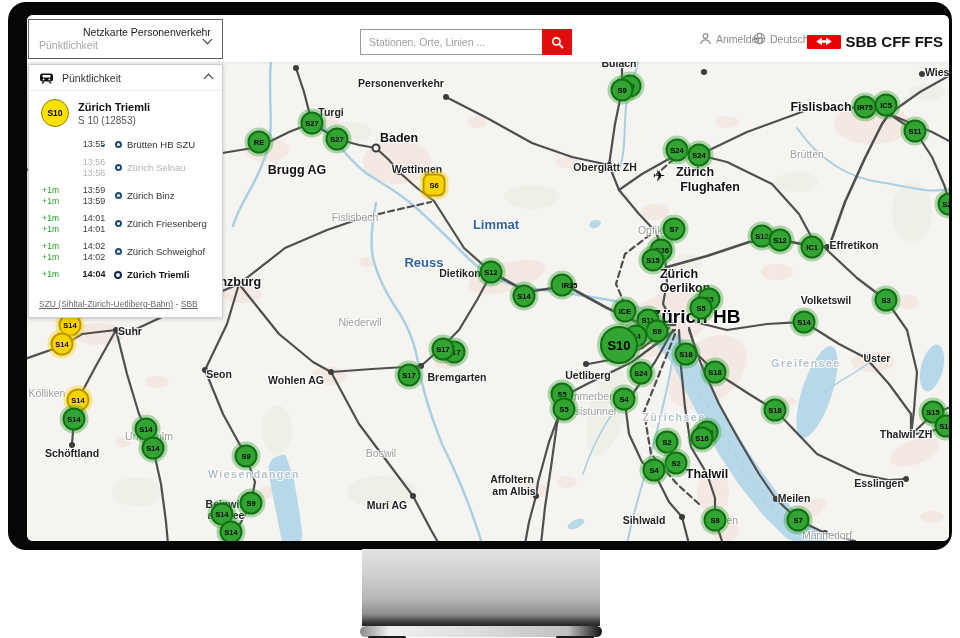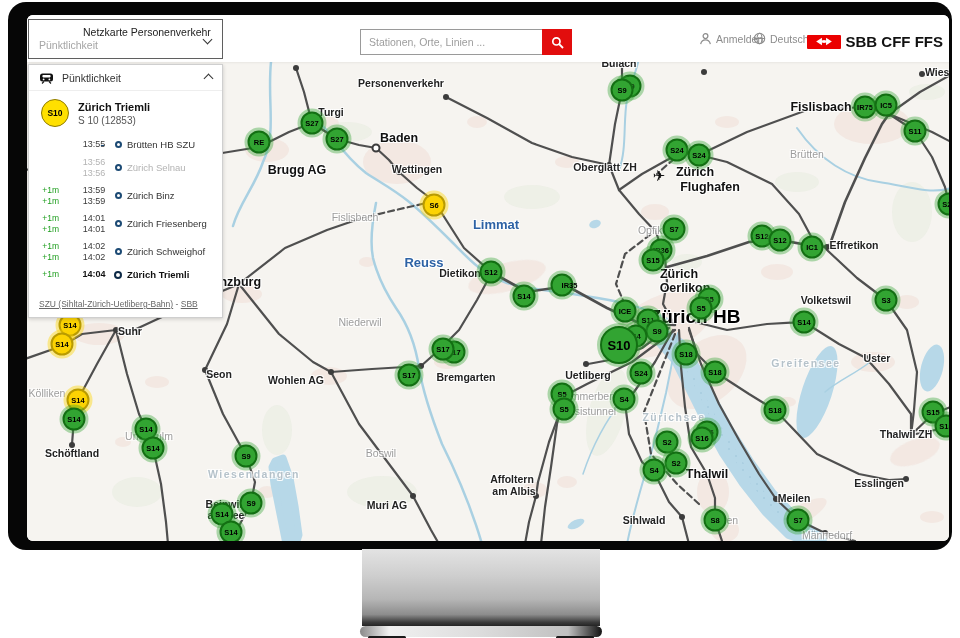--- a/index.html
+++ b/index.html
@@ -239,21 +239,21 @@
             <div class="mlabel k-city" style="left: 617px; top: 458px;">Sihlwald</div>
             <div class="mlabel k-big" style="left: 680px; top: 412px;">Thalwil</div>
             <div class="mlabel k-mark" style="left: 647px; top: 355px;">Zürichsee</div>
             <div class="mlabel k-city" style="left: 561px; top: 313px;">Uetliberg</div>
             <div class="mlabel k-grey" style="left: 565px; top: 334px;">Zimmerberg-</div>
             <div class="mlabel k-grey" style="left: 562px; top: 349px;">Basistunnel</div>
             <div class="mlabel k-city" style="left: 485px; top: 417px;">Affoltern</div>
             <div class="mlabel k-city" style="left: 487px; top: 429px;">am Albis</div>
             <div class="mlabel k-city" style="left: 360px; top: 443px;">Muri AG</div>
             <div class="mlabel k-grey" style="left: 354px; top: 391px;">Boswil</div>
-            <div class="mlabel k-city" style="left: 430px; top: 315px; padding-left: 18px;">Bremgarten</div>
+            <div class="mlabel k-city" style="left: 430px; top: 315px;">Bremgarten</div>
             <div class="mlabel k-city" style="left: 269px; top: 318px;">Wohlen AG</div>
             <div class="mlabel k-big" style="left: 206px; top: 220px;">Lenzburg</div>
             <div class="mlabel k-city" style="left: 103px; top: 269px;">Suhr</div>
             <div class="mlabel k-grey" style="left: 20px; top: 331px;">Kölliken</div>
             <div class="mlabel k-city" style="left: 45px; top: 391px;">Schöftland</div>
             <div class="mlabel k-grey" style="left: 122px; top: 374px;">Unterkulm</div>
             <div class="mlabel k-city" style="left: 192px; top: 312px;">Seon</div>
             <div class="mlabel k-city" style="left: 197px; top: 442px;">Beinwil</div>
             <div class="mlabel k-city" style="left: 199px; top: 453px;">am See</div>
             <div class="mlabel k-mark" style="left: 227px; top: 412px;">Wiesendangen</div>
@@ -278,21 +278,21 @@
             <div class="sdot" style="left: 800px; top: 185px;"></div>
             <div class="sdot" style="left: 862px; top: 52px;"></div>
             <div class="sdot" style="left: 45px; top: 383px;"></div>
             <div class="sdot" style="left: 269px; top: 6px;"></div>
             <div class="sdot" style="left: 884px; top: 373px;"></div>
             <div class="sdot" style="left: 798px; top: 471px;"></div>
             <div class="sdot" style="left: 895px; top: 12px;"></div>
             <div class="badge green" style="left: 232px; top: 80px;">RE</div>
             <div class="badge green" style="left: 285px; top: 61px;">S27</div>
             <div class="badge green" style="left: 310px; top: 77px;">S27</div>
-            <div class="badge yellow" style="left: 407px; top: 143px;">S6</div>
+            <div class="badge yellow" style="left: 407px; top: 123px; border-radius: 7px;">S6</div>
             <div class="badge green" style="left: 603px; top: 24px;">S9</div>
             <div class="badge green" style="left: 595px; top: 28px;">S9</div>
             <div class="badge green" style="left: 650px; top: 88px;">S24</div>
             <div class="badge green" style="left: 672px; top: 93px;">S24</div>
             <div class="badge green" style="left: 647px; top: 167px;">S7</div>
             <div class="badge green" style="left: 634px; top: 188px;">IR36</div>
             <div class="badge green" style="left: 626px; top: 198px;">S15</div>
             <div class="badge green" style="left: 735px; top: 174px;">S12</div>
             <div class="badge green" style="left: 753px; top: 178px;">S12</div>
             <div class="badge green" style="left: 785px; top: 185px;">IC1</div>

